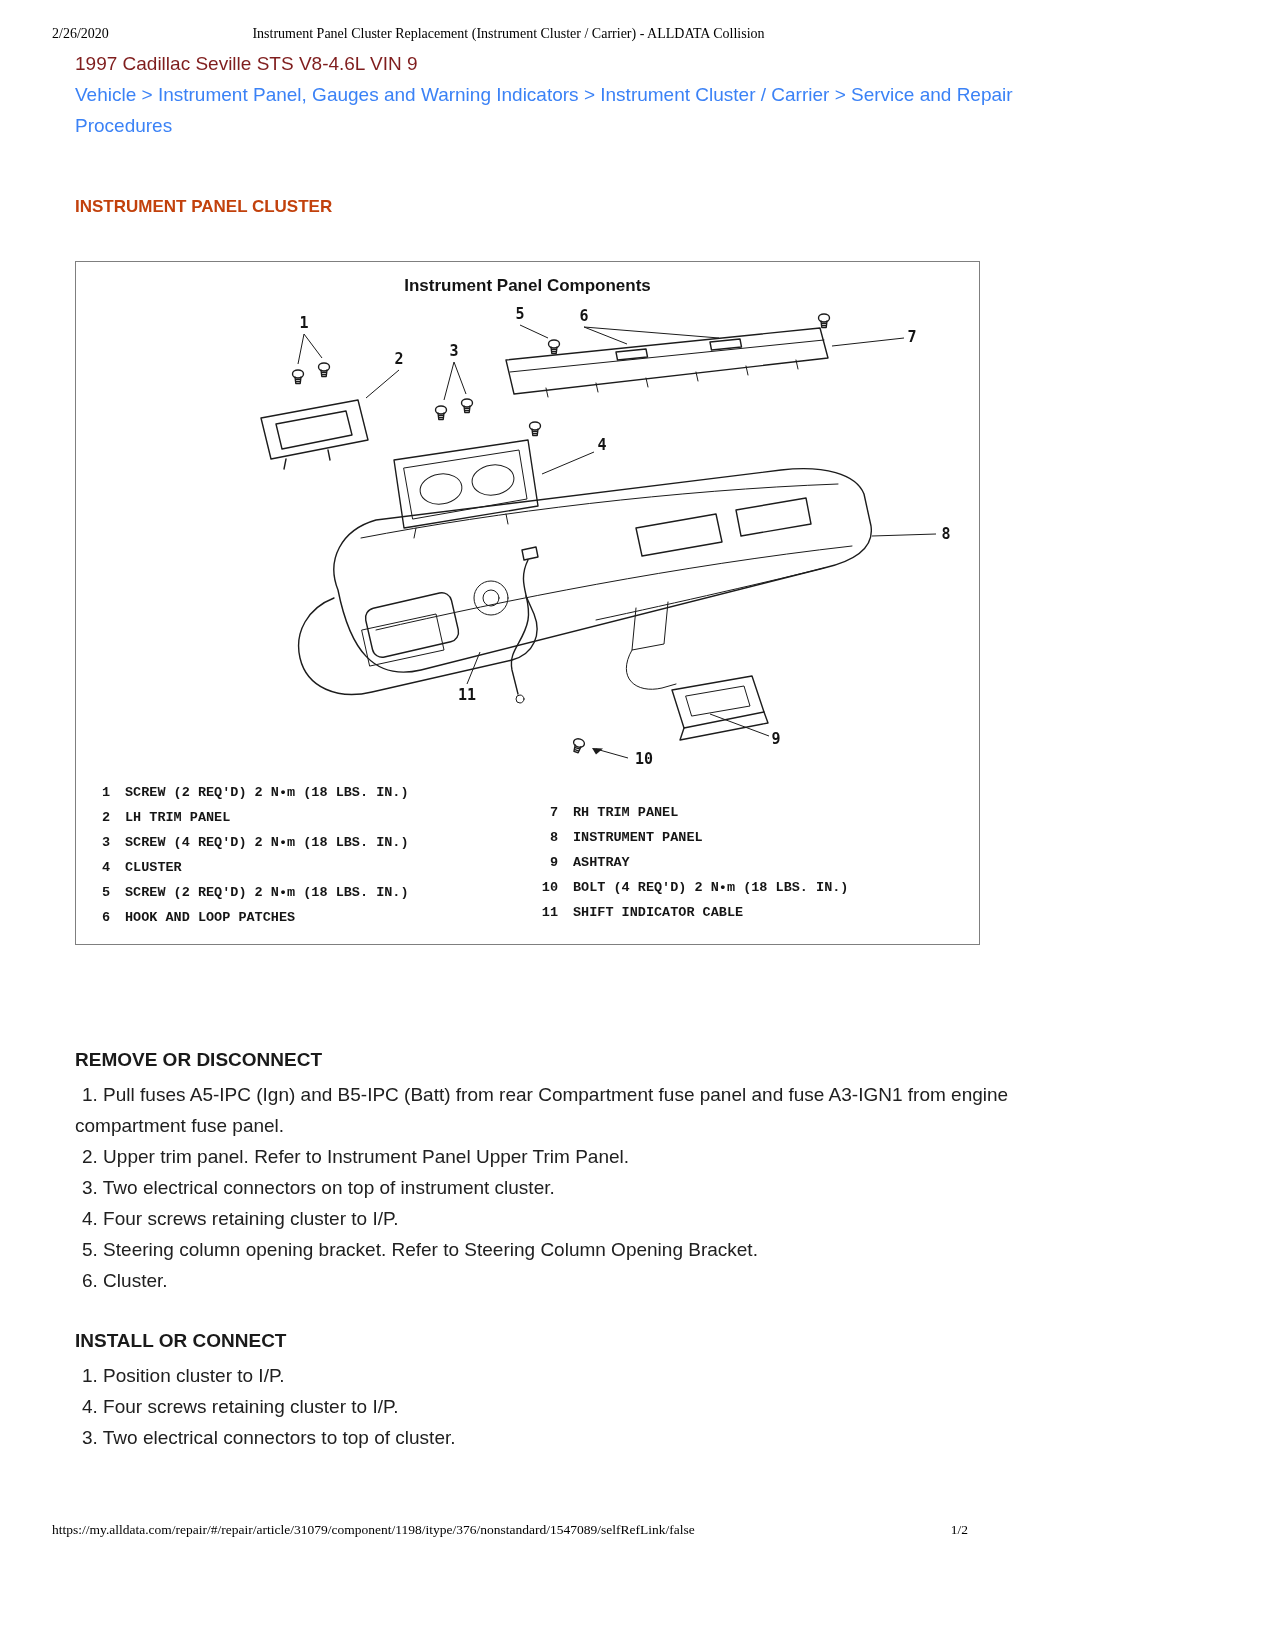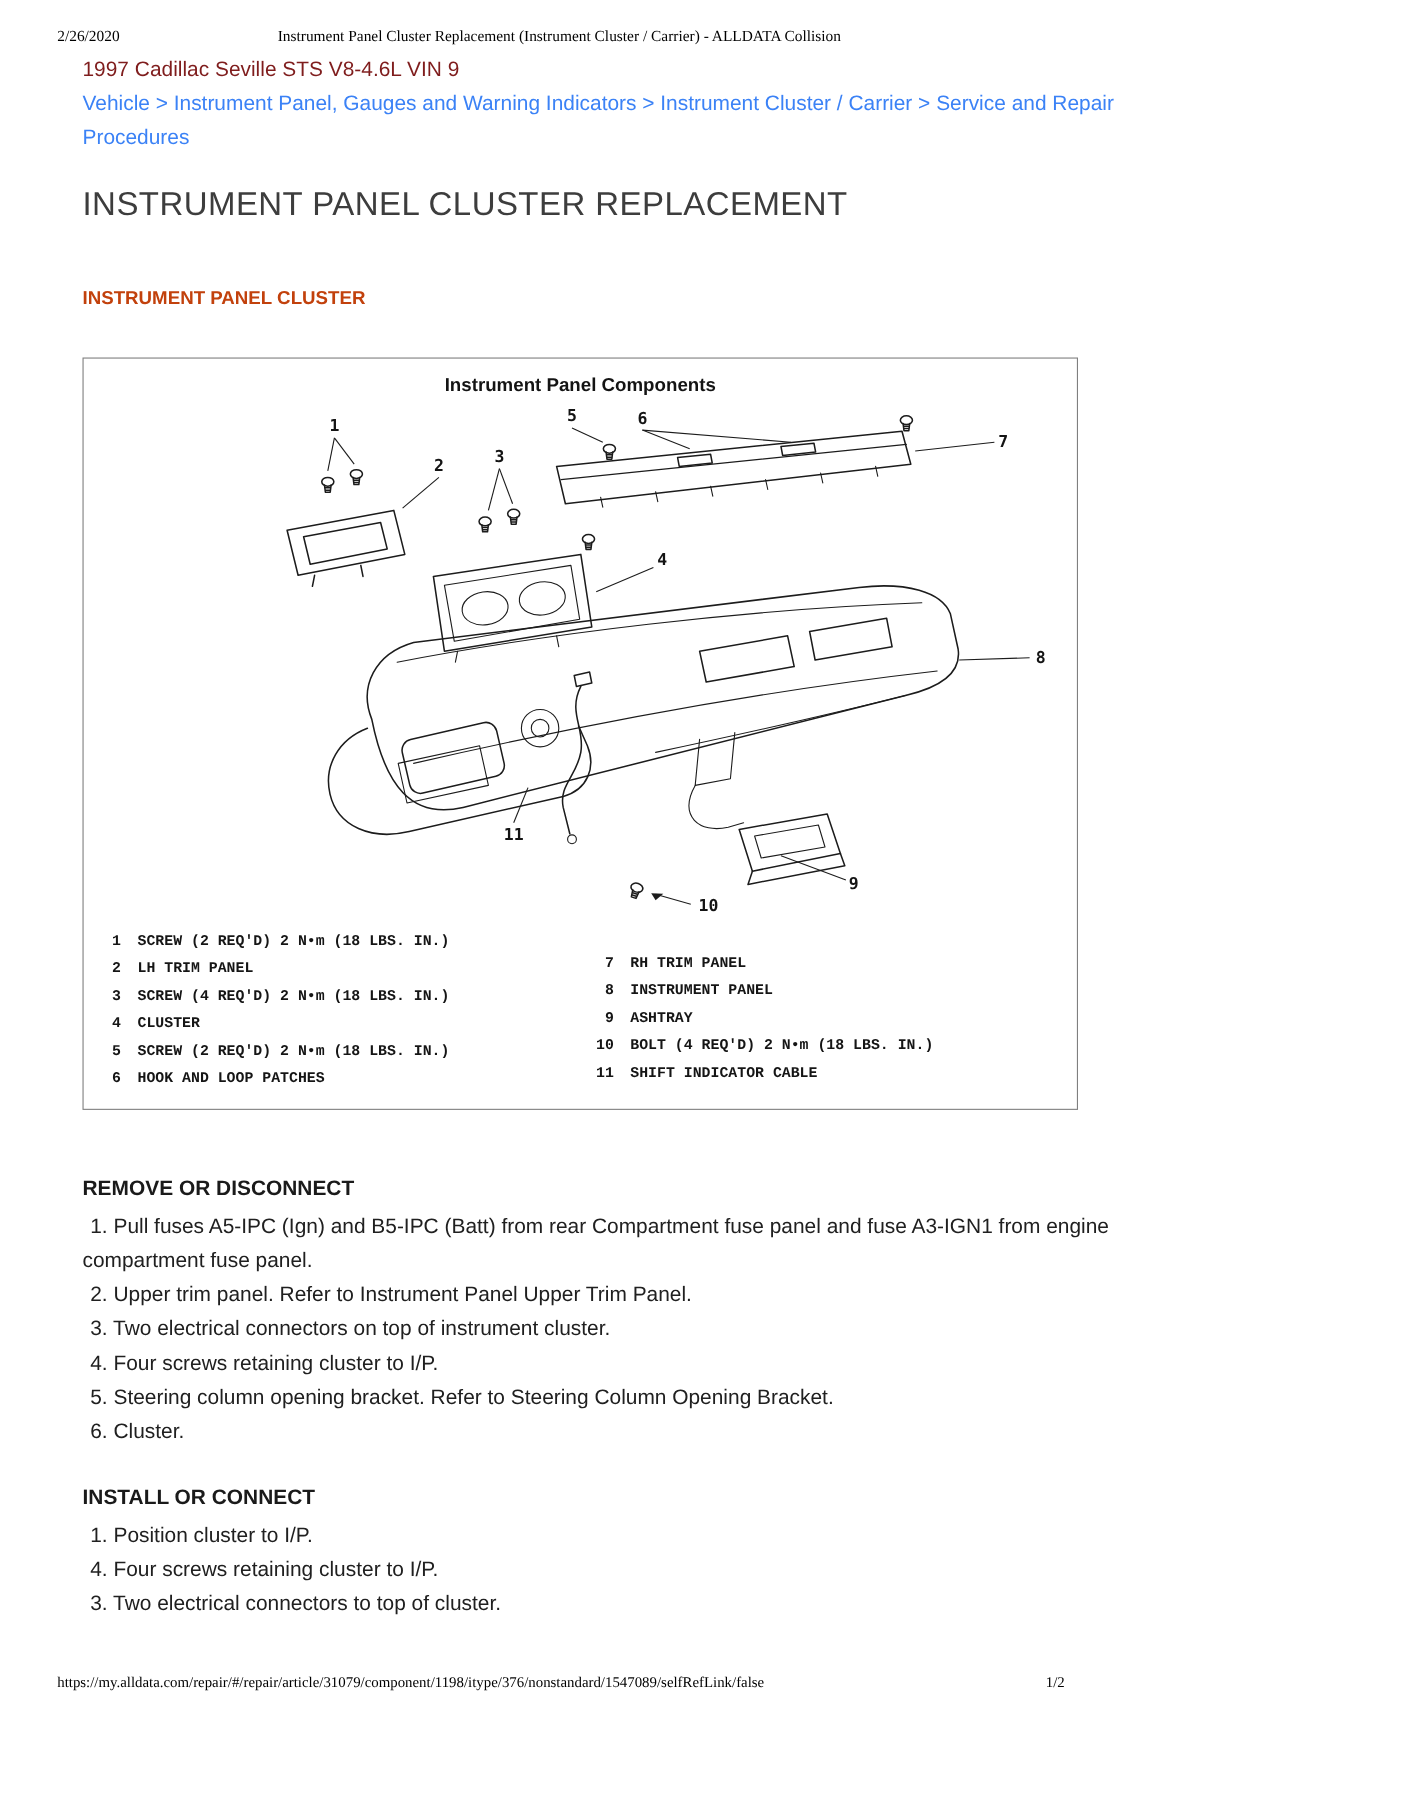--- a/index.html
+++ b/index.html
@@ -58,41 +58,40 @@
     font-size:13.5px;font-weight:700;color:#151515;
   }
   .legend-col{display:flex;flex-direction:column;}
   .legend-col.left{width:448px;flex:none;}
   .legend-col.right{flex:1;margin-top:20px;}
   .legend-row{display:flex;line-height:25px;}
   .legend-num{width:24px;text-align:right;margin-right:15px;flex:none;}
   .legend-text{white-space:nowrap;}
   
   .section-heading{margin:0;font-size:19px;font-weight:700;color:#1a1a1a;line-height:30px;}
-  .section-remove{margin-top:57px;}
+  .section-remove{margin-top:100px;}
   .section-install{margin-top:30px;}
   .steps{margin-top:4px;}
   .step{margin:0;font-size:19px;line-height:31px;color:#202020;text-indent:7px;}
 </style>
 </head>
 <body>
 
 <div class="page">
 
   <div class="print-header">
     <span class="print-date">2/26/2020</span>
     <div class="print-title">Instrument Panel Cluster Replacement (Instrument Cluster / Carrier) - ALLDATA Collision</div>
   </div>
 
   <div class="content">
 
     <div class="vehicle-line">1997 Cadillac Seville STS V8-4.6L VIN 9</div>
     <div class="breadcrumb">Vehicle &gt; Instrument Panel, Gauges and Warning Indicators &gt; Instrument Cluster / Carrier &gt; Service and Repair &gt; Procedures</div>
 
-    <h1 class="article-title">INSTRUMENT PANEL CLUSTER REPLACEMENT</h1>
 
     <div class="subheading">INSTRUMENT PANEL CLUSTER</div>
 
     <div class="diagram-box">
       <div class="diagram-title">Instrument Panel Components</div>
 
       <svg class="diagram-svg" viewBox="0 0 903 470" width="903" height="470" xmlns="http://www.w3.org/2000/svg">
         <defs>
           <g id="screw">
             <ellipse cx="0" cy="0" rx="5.5" ry="4"></ellipse>

